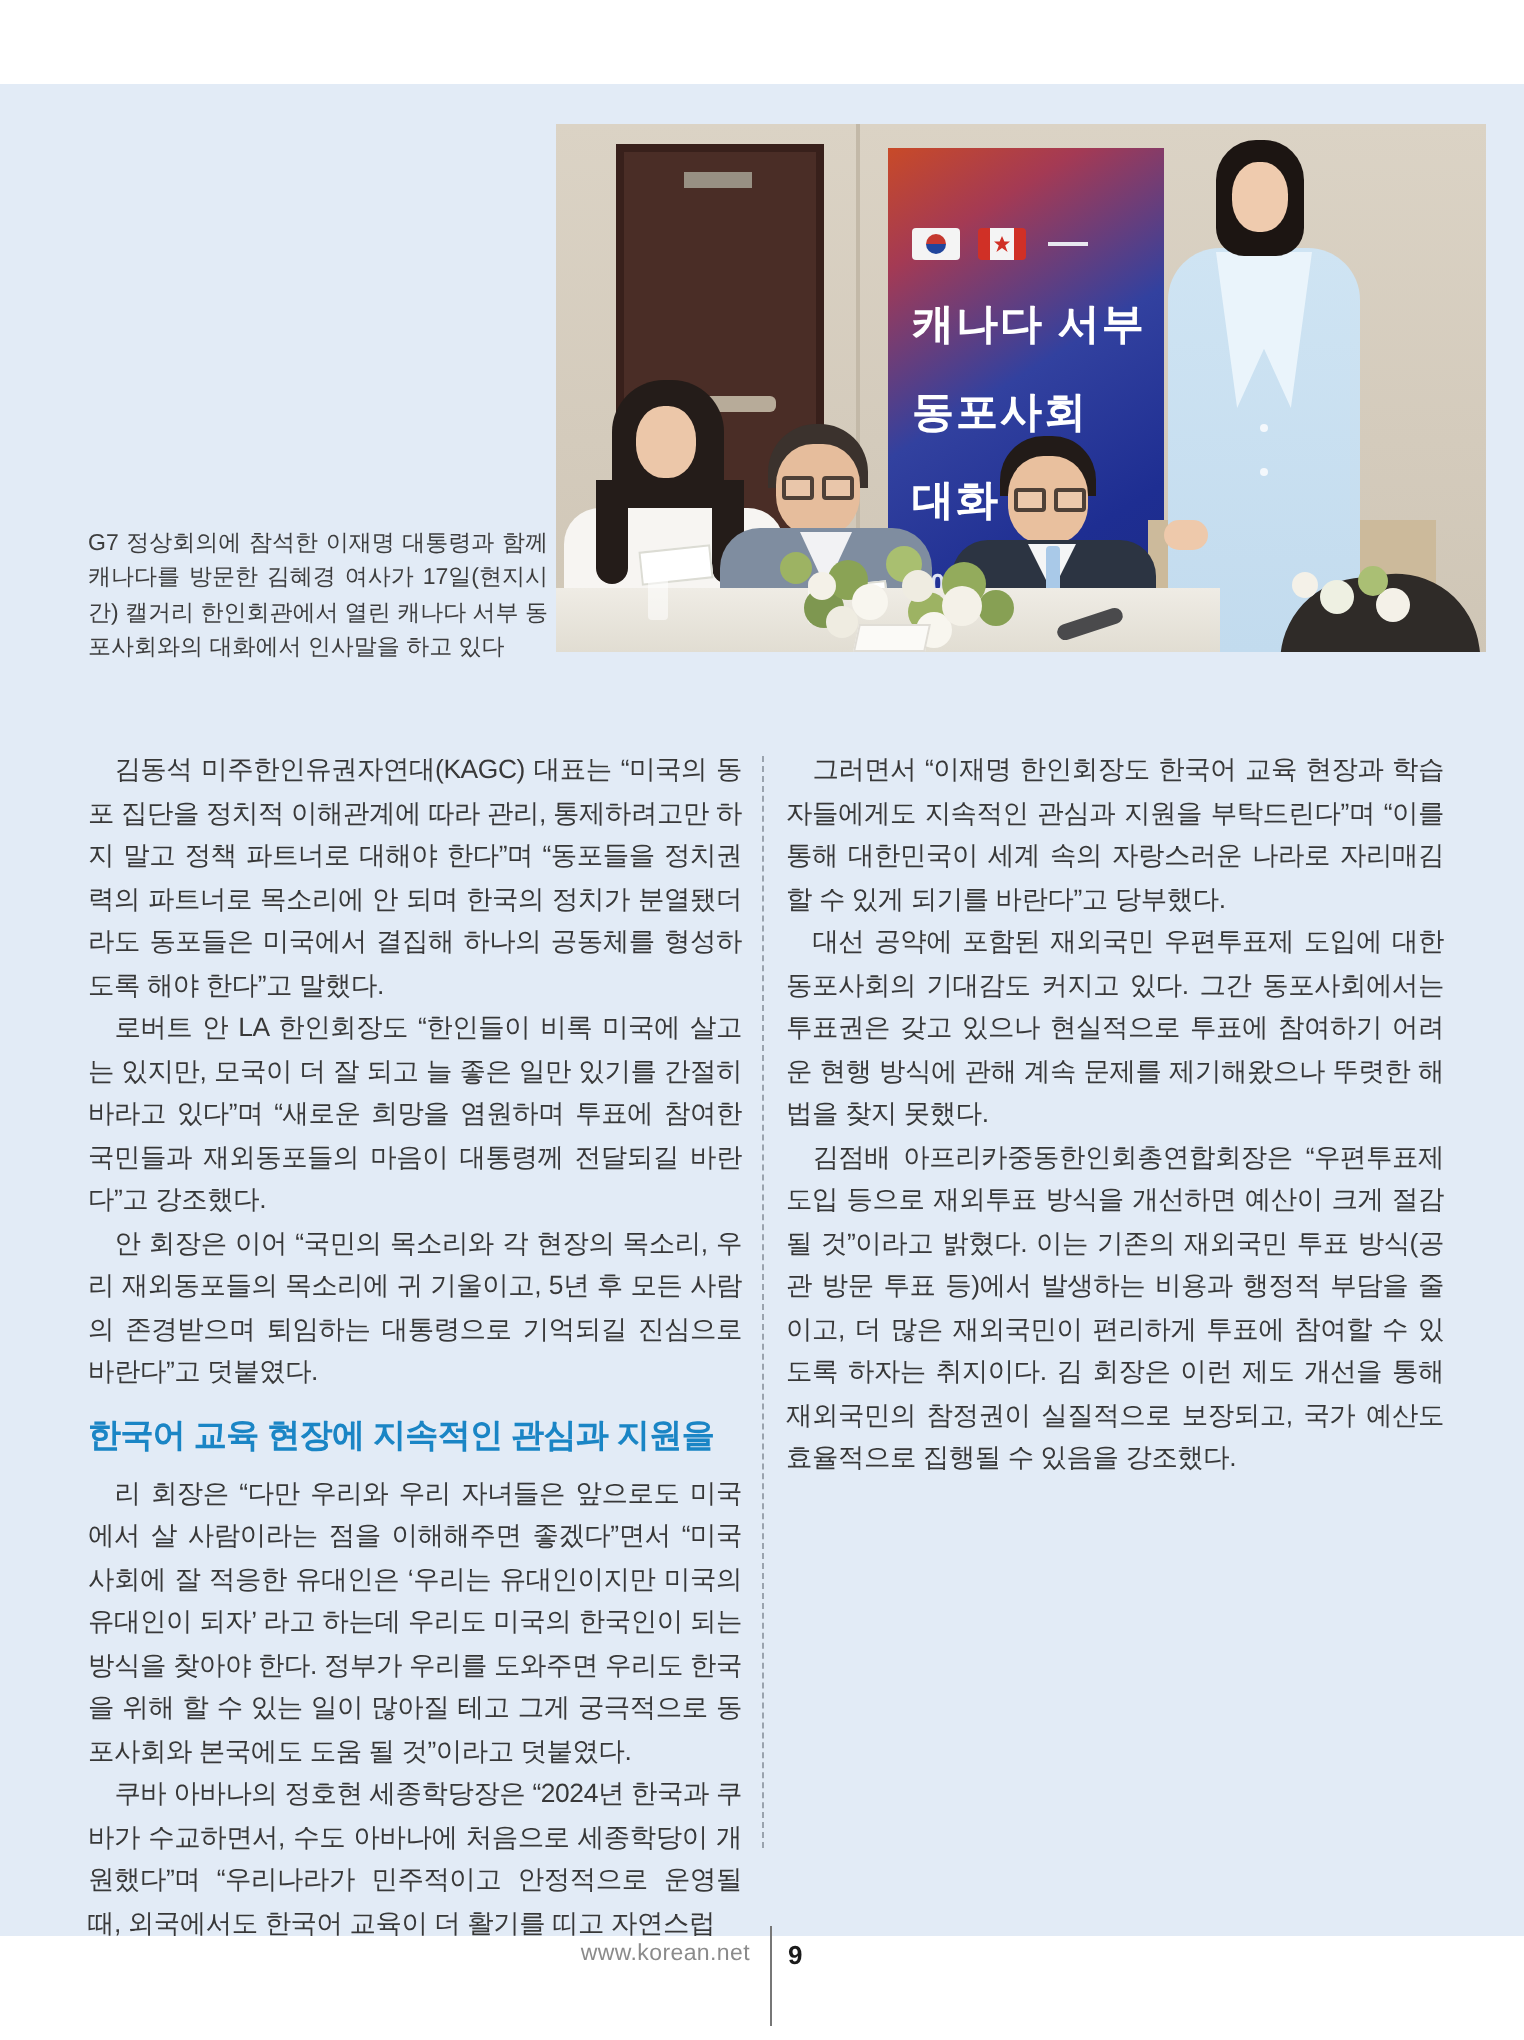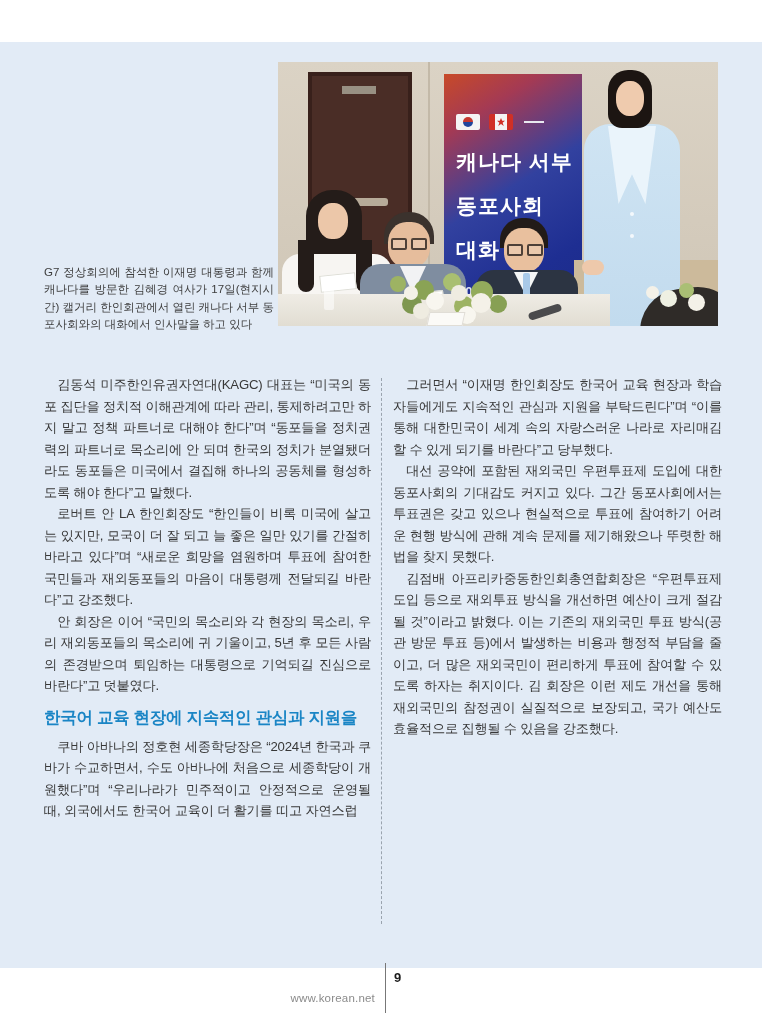--- a/index.html
+++ b/index.html
@@ -2,21 +2,21 @@
 <html><head>
 <meta charset="utf-8">
 <style>
   html,body { margin:0; padding:0; }
   body { font-family:"Liberation Sans","DejaVu Sans",sans-serif; }
   .page { position:relative; width:762px; height:1020px; background:#ffffff; overflow:hidden; }
   .panel { position:absolute; left:0; top:42px; width:762px; height:926px; background:#e2ebf6; }
 
   
   .photo { position:absolute; left:278px; top:62px; width:440px; height:264px; overflow:hidden;
-           background:linear-gradient(180deg,#dbd3c5 0%,#d4cbbc 60%,#cfc6b6 100%); }
+           background:linear-gradient(180deg,#dbd3c5 0%,#d4cbbc 60%,#cfc6b6 100%);padding-left:25px; }
   .door { position:absolute; left:30px; top:10px; width:96px; height:236px; background:#4a2d26;
           border:4px solid #38201b; border-bottom:none; }
   .door-bar { position:absolute; left:12px; top:122px; width:64px; height:8px; background:#b7ab99; border-radius:3px; }
   .door-sign { position:absolute; left:30px; top:10px; width:34px; height:8px; background:#989083; }
   .wall-seam { position:absolute; left:150px; top:0; width:2px; height:264px; background:#c3b9a8; }
 
   .banner { position:absolute; left:166px; top:12px; width:138px; height:252px;
             background:linear-gradient(148deg,#c84a28 0%,#a43a54 18%,#32419f 46%,#1e2e92 75%,#1b2a86 100%); }
   .flag-row { position:absolute; left:12px; top:40px; display:flex; align-items:center; gap:9px; }
   .flag { width:24px; height:16px; border-radius:2px; position:relative; }
@@ -86,21 +86,21 @@
   .body-p { margin:0; font-size:13.2px; line-height:21.5px; text-align:justify; text-indent:1em;
             letter-spacing:-0.2px; word-break:break-all; }
   .noindent { text-indent:0; }
   .subhead { margin:10px 0 7px 0; font-size:16.5px; font-weight:bold; color:#1a85c5; letter-spacing:-0.3px; }
   .endmark { display:inline-block; vertical-align:-2px; margin-left:4px; padding:1px;
              background:linear-gradient(135deg,#f0a500,#e8703a 50%,#4a90d9); line-height:0; }
   .endmark-in { display:inline-block; width:11px; height:11px; background:#ffffff; color:#2a5da8;
                 font-size:8px; line-height:11px; text-align:center; font-weight:bold; }
 
   
-  .footer-url { position:absolute; top:971px; right:387px; font-size:11.5px; color:#8b8b8b; letter-spacing:0.2px;margin-top:21px; }
+  .footer-url { position:absolute; top:971px; right:387px; font-size:11.5px; color:#8b8b8b; letter-spacing:0.2px; }
   .footer-line { position:absolute; left:385px; top:963px; width:1px; height:50px; background:#777777; }
   .footer-page { position:absolute; top:970px; left:394px; font-size:13px; font-weight:bold; color:#1b1b1b; }
 </style>
 </head>
 <body>
 
 <div class="page">
   <div class="panel"></div>
 
   <div class="photo">
@@ -170,20 +170,21 @@
     <div class="ph-el tent-card"></div>
   </div>
 
   <div class="caption">G7 정상회의에 참석한 이재명 대통령과 함께 캐나다를 방문한 김혜경 여사가 17일(현지시간) 캘거리 한인회관에서 열린 캐나다 서부 동포사회와의 대화에서 인사말을 하고 있다</div>
 
   <div class="col col-left">
     <p class="body-p">김동석 미주한인유권자연대(KAGC) 대표는 “미국의 동포 집단을 정치적 이해관계에 따라 관리, 통제하려고만 하지 말고 정책 파트너로 대해야 한다”며 “동포들을 정치권력의 파트너로 목소리에 안 되며 한국의 정치가 분열됐더라도 동포들은 미국에서 결집해 하나의 공동체를 형성하도록 해야 한다”고 말했다.</p>
     <p class="body-p">로버트 안 LA 한인회장도 “한인들이 비록 미국에 살고는 있지만, 모국이 더 잘 되고 늘 좋은 일만 있기를 간절히 바라고 있다”며 “새로운 희망을 염원하며 투표에 참여한 국민들과 재외동포들의 마음이 대통령께 전달되길 바란다”고 강조했다.</p>
     <p class="body-p">안 회장은 이어 “국민의 목소리와 각 현장의 목소리, 우리 재외동포들의 목소리에 귀 기울이고, 5년 후 모든 사람의 존경받으며 퇴임하는 대통령으로 기억되길 진심으로 바란다”고 덧붙였다.</p>
     <h2 class="subhead">한국어 교육 현장에 지속적인 관심과 지원을</h2>
+    <p class="body-p">리 회장은 “다만 우리와 우리 자녀들은 앞으로도 미국에서 살 사람이라는 점을 이해해주면 좋겠다”면서 “미국 사회에 잘 적응한 유대인은 ‘우리는 유대인이지만 미국의 유대인이 되자’ 라고 하는데 우리도 미국의 한국인이 되는 방식을 찾아야 한다. 정부가 우리를 도와주면 우리도 한국을 위해 할 수 있는 일이 많아질 테고 그게 궁극적으로 동포사회와 본국에도 도움 될 것”이라고 덧붙였다.</p>
     <p class="body-p">쿠바 아바나의 정호현 세종학당장은 “2024년 한국과 쿠바가 수교하면서, 수도 아바나에 처음으로 세종학당이 개원했다”며 “우리나라가 민주적이고 안정적으로 운영될 때, 외국에서도 한국어 교육이 더 활기를 띠고 자연스럽</p>
   </div>
 
   <div class="col-divider"></div>
 
   <div class="col col-right">
     <p class="body-p">그러면서 “이재명 한인회장도 한국어 교육 현장과 학습자들에게도 지속적인 관심과 지원을 부탁드린다”며 “이를 통해 대한민국이 세계 속의 자랑스러운 나라로 자리매김할 수 있게 되기를 바란다”고 당부했다.</p>
     <p class="body-p">대선 공약에 포함된 재외국민 우편투표제 도입에 대한 동포사회의 기대감도 커지고 있다. 그간 동포사회에서는 투표권은 갖고 있으나 현실적으로 투표에 참여하기 어려운 현행 방식에 관해 계속 문제를 제기해왔으나 뚜렷한 해법을 찾지 못했다.</p>
     <p class="body-p">김점배 아프리카중동한인회총연합회장은 “우편투표제 도입 등으로 재외투표 방식을 개선하면 예산이 크게 절감될 것”이라고 밝혔다. 이는 기존의 재외국민 투표 방식(공관 방문 투표 등)에서 발생하는 비용과 행정적 부담을 줄이고, 더 많은 재외국민이 편리하게 투표에 참여할 수 있도록 하자는 취지이다. 김 회장은 이런 제도 개선을 통해 재외국민의 참정권이 실질적으로 보장되고, 국가 예산도 효율적으로 집행될 수 있음을 강조했다.</p>
   </div>

